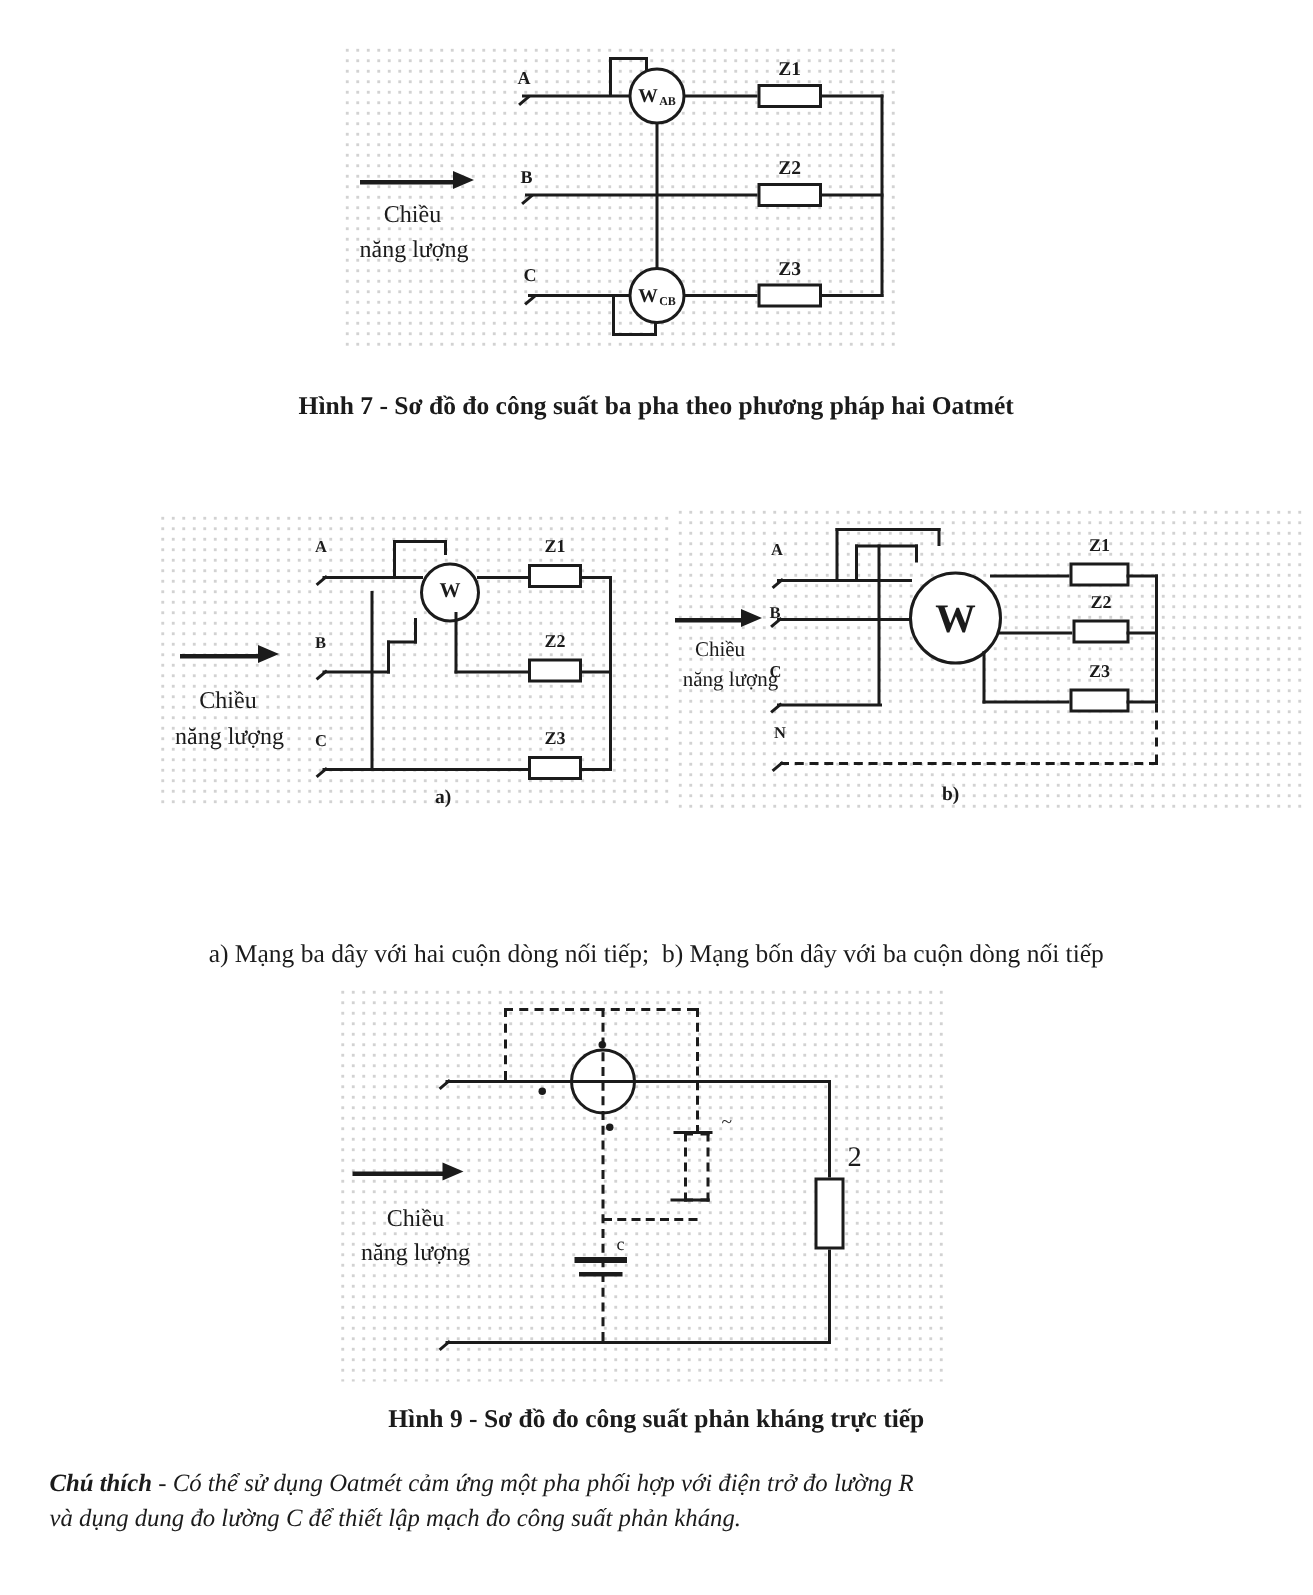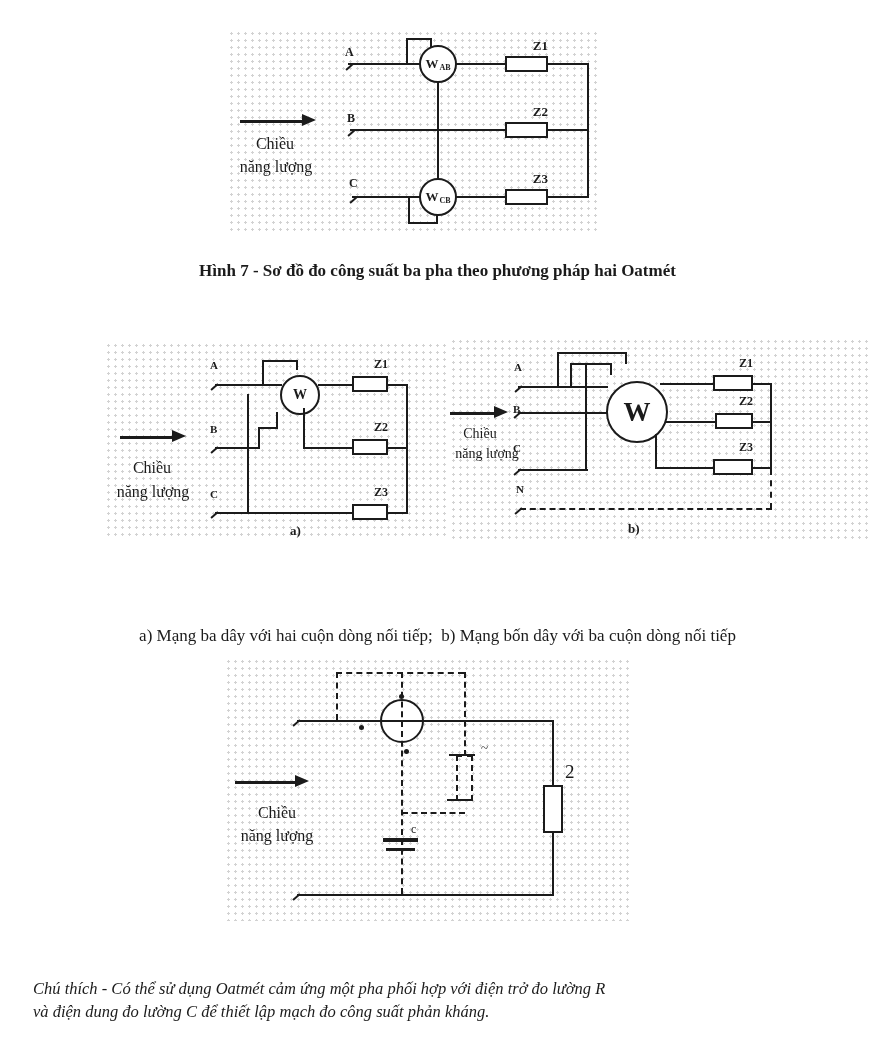--- a/index.html
+++ b/index.html
@@ -12,32 +12,32 @@
   .vw { position:absolute; background:#1b1b1b; width:2px; }
   .dhw { position:absolute; border-top:2px dashed #1b1b1b; height:0; }
   .dvw { position:absolute; border-left:2px dashed #1b1b1b; width:0; }
   .box { position:absolute; border:2px solid #1b1b1b; background:#fff; box-sizing:border-box; }
   .dbox { position:absolute; border:2px dashed #1b1b1b; box-sizing:border-box; }
   .circ { position:absolute; border:2px solid #1b1b1b; border-radius:50%; background:#fff;
           box-sizing:border-box; display:flex; align-items:center; justify-content:center;
           font-weight:bold; }
   .wsub { font-size:8px; margin-top:7px; margin-left:1px; }
   .lbl { position:absolute; font-weight:bold; font-size:12px; line-height:1; }
-  .zl  { text-align:right; font-size:13px; }
+  .zl  { text-align:center; font-size:13px; }
   .txt { position:absolute; font-size:16px; line-height:1.2; text-align:center; }
   .al { position:absolute; background:#1b1b1b; height:3px; }
   .ah { position:absolute; width:0; height:0; border-top:6px solid transparent;
         border-bottom:6px solid transparent; border-left:14px solid #1b1b1b; }
   .tick { position:absolute; width:9px; height:2px; background:#1b1b1b; transform:rotate(-40deg); }
   .dot { position:absolute; width:5px; height:5px; background:#1b1b1b; border-radius:50%; }
   .cap { position:absolute; left:0; width:100%; text-align:center; font-weight:bold; font-size:17px; }
   .subcap { position:absolute; left:0; width:100%; text-align:center; font-size:17px; white-space:pre-wrap; }
   .note { position:absolute; left:33px; top:977px; width:815px; font-size:16.5px;
           font-style:italic; line-height:1.42; }
-  .note b { font-weight:normal; }
+  .note b { font-weight:bold; }
 </style>
 </head>
 <body>
 
 <div class="page">
 
   <div class="fig" style="left:228px; top:30px; width:372px; height:202px;">
 
     <div class="al" style="left:12px; top:90px; width:66px;"></div>
     <div class="ah" style="left:74px; top:84px;"></div>
@@ -218,21 +218,22 @@
 
     <div class="lbl" style="left:186px; top:165px; font-size:12px; font-weight:normal;">c</div>
     <div class="hw" style="left:158px; top:180px; width:35px; height:4px;"></div>
     <div class="hw" style="left:161px; top:190px; width:29px; height:3px;"></div>
 
     <div class="dot" style="left:134px; top:67px;"></div>
     <div class="dot" style="left:179px; top:91px;"></div>
     <div class="dot" style="left:174px; top:36px;"></div>
   </div>
 
+  <div class="cap" style="top:936px;">Hình 9 - Sơ đồ đo công suất phản kháng trực tiếp</div>
 
   <div class="note">
     <b>Chú thích</b>
     <span>- Có thể sử dụng Oatmét cảm ứng một pha phối hợp với điện trở đo lường R</span>
     <br>
-    <span>và điện dung đo lường C để thiết lập mạch đo công suất phản kháng.</span>
+    <span>và dụng dung đo lường C để thiết lập mạch đo công suất phản kháng.</span>
   </div>
 
 </div>
 
 </body></html>

